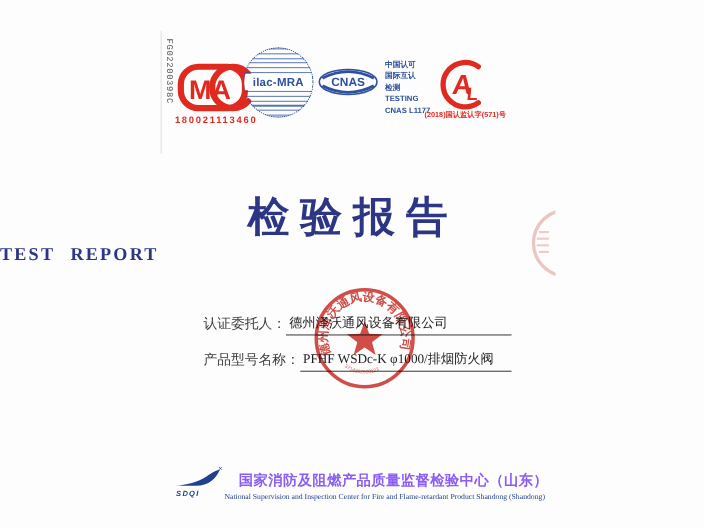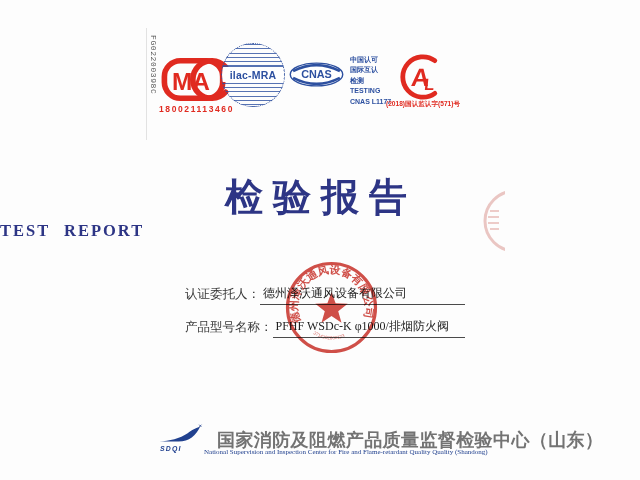--- a/index.html
+++ b/index.html
@@ -41,22 +41,22 @@
   .flabel{font-size:12.5px;color:#3a3a3a;white-space:nowrap;padding-bottom:2px;}
   .fvalue{flex:1;border-bottom:1.5px solid #4a4a4a;padding:0 0 2px 3px;font-size:12px;
         color:#1d1d1d;white-space:nowrap;}
   
   .stamp{position:absolute;left:284px;top:260px;width:95px;height:95px;
         mix-blend-mode:multiply;opacity:.95;}
   .partial-wrap{position:absolute;left:477px;top:188px;width:28px;height:66px;
         overflow:hidden;opacity:.55;}
   
   .sdqi{position:absolute;left:157px;top:423px;width:46px;height:31px;}
-  .org-zh{position:absolute;left:217px;top:428px;font-size:18px;font-weight:bold;
-        color:#737373;letter-spacing:.4px;}
+  .org-zh{position:absolute;left:217px;top:428px;font-size:13px;font-weight:bold;
+        color:#8b5cf6;letter-spacing:.4px;}
   .org-en{position:absolute;left:204px;top:448px;font-size:7px;color:#21418f;
         font-family:"Liberation Serif",serif;}
 </style>
 </head>
 <body>
 
 <div class="page">
 
 
   <div class="edge-line"></div>
@@ -134,15 +134,15 @@
       <rect x="13" y="40" width="9" height="2" fill="#e0a39d"></rect>
     </svg>
   </div>
 
   <svg class="sdqi" viewBox="0 0 60 40">
     <path d="M3 24 C 16 23 30 20 40 13 C 47 8 53 5 56 5 C 51 16 42 24 28 24 Z" fill="#21418f"></path>
     <path d="M55 2 l3 3 M58 2 l-3 3" stroke="#21418f" stroke-width="1"></path>
     <text x="4" y="36" font-size="9" font-weight="bold" font-style="italic" fill="#21418f" letter-spacing="1.5" font-family="Liberation Sans, sans-serif">SDQI</text>
   </svg>
   <div class="org-zh">国家消防及阻燃产品质量监督检验中心（山东）</div>
-  <div class="org-en">National Supervision and Inspection Center for Fire and Flame-retardant Quality Quality (Shandong)</div>
+  <div class="org-en">National Supervision and Inspection Center for Fire and Flame-retardant Product Shandong (Shandong)</div>
 
 </div>
 
 </body></html>

